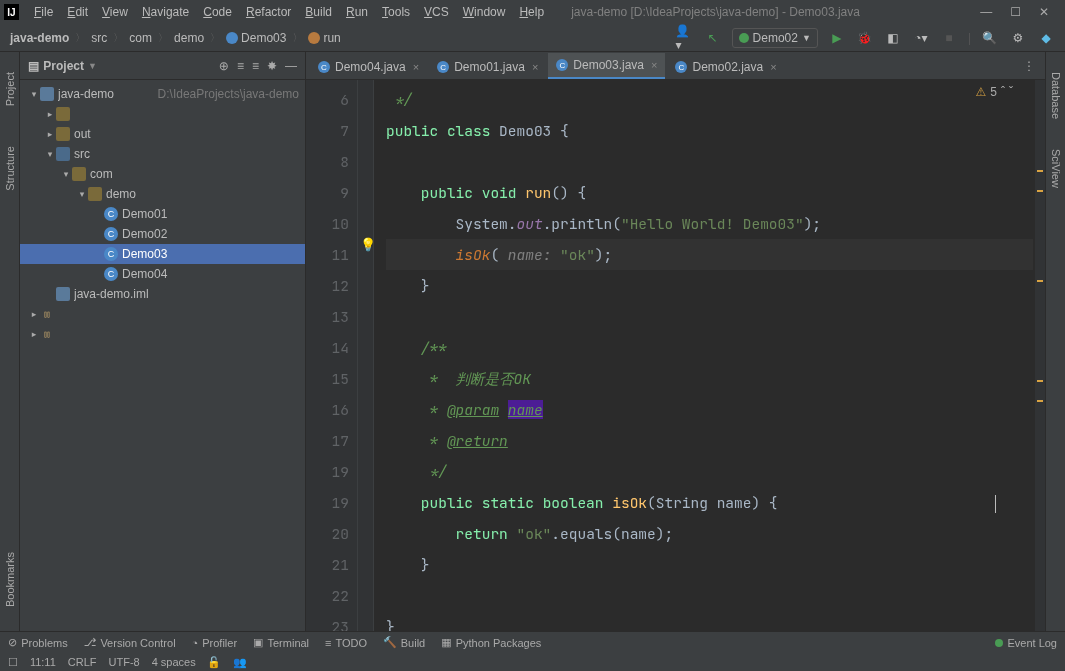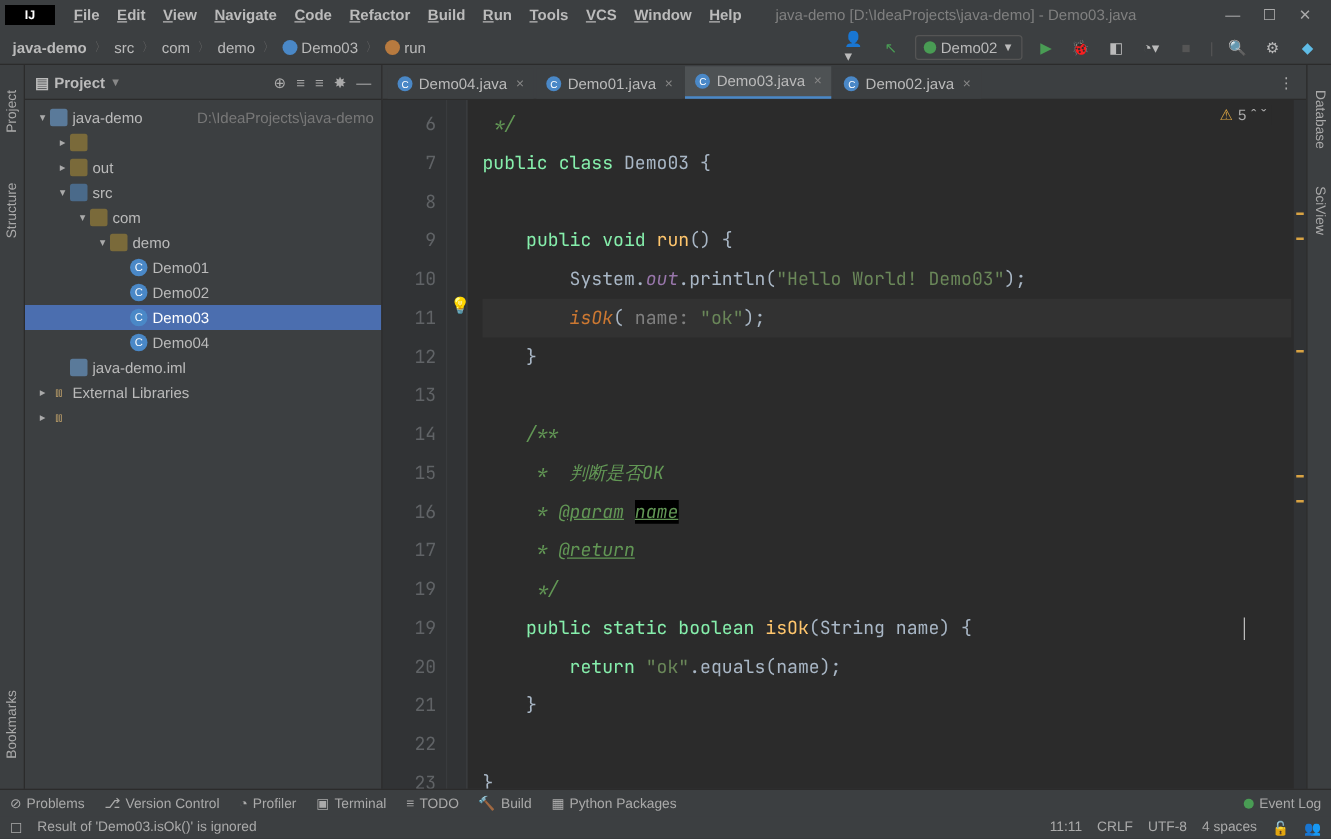--- a/index.html
+++ b/index.html
@@ -8,25 +8,25 @@
   background: #3c3f41; color: #bbb;
   font-family: "Segoe UI", sans-serif;
   font-size: 12px; overflow: hidden;
   position: relative;
 }
 .menubar {
   height: 24px; display: flex; align-items: center;
   background: #3c3f41; padding: 0 4px;
 }
 .menubar .logo {
-  width: 40px; height: 16px; background: #000; margin-right: 8px;
+  width: 15px; height: 16px; background: #000; margin-right: 8px;
   display: flex; align-items: center; justify-content: center;
   color: #fff; font-size: 10px; font-weight: bold;
 }
-.menubar .item { padding: 0 7px; cursor: default; font-weight: bold; }
+.menubar .item { padding: 0 7px; cursor: default; }
 .menubar .item u { text-decoration: underline; }
 .menubar .title { margin-left: 20px; color: #808080; flex: 1; }
 .winbtns { display: flex; gap: 18px; padding-right: 12px; color: #aaa; }
 .winbtns span { cursor: default; }
 .navbar {
   height: 28px; display: flex; align-items: center;
   background: #3c3f41; border-bottom: 1px solid #2b2b2b;
   padding: 0 6px;
 }
 .crumbs { display: flex; align-items: center; flex: 1; gap: 2px; }
@@ -110,24 +110,24 @@
   color: #a9b7c6; position: relative;
 }
 .code .line { height: 31px; }
 .code .line.hl { background: #323232; }
 .kw { color: #86efac; }
 .st { color: #cc7832; font-style: italic;}
 .cls { color: #a9b7c6; }
 .str { color: #6a8759; }
 .doc { color: #629755; font-style: italic;}
 .doctag { color: #629755; font-style: italic; text-decoration: underline; text-align: right; }
-.doctag.bg { background: #000000; }
+.doctag.bg { background: #4c1d95; }
 .fn { color: #ffc66d; }
 .field { color: #9876aa; font-style: italic;}
-.param { color: #808080; }
+.param { color: #808080; font-style: italic; }
 .caret { display: inline-block; width: 1px; height: 18px; background: #bbb; vertical-align: middle; }
 .right-gutter {
   width: 20px; background: #3c3f41; border-left: 1px solid #2b2b2b;
   display: flex; flex-direction: column; align-items: center;
   padding-top: 20px; gap: 30px;
 }
 .right-gutter .vlabel {
   writing-mode: vertical-rl; color: #aaa; font-size: 11px;
 }
 .bottombar {
@@ -283,21 +283,20 @@
           <span class="tlabel">Demo04</span>
         </div>
         <div class="tree-row" style="padding-left: 24px;">
           <span class="arrow"></span>
           <span class="ticon module"></span>
           <span class="tlabel">java-demo.iml</span>
         </div>
         <div class="tree-row" style="padding-left: 8px;">
           <span class="arrow">▸</span>
           <span class="ticon" style="color:#c9a96e">⫾⫾</span>
-          <span class="tlabel">External Libraries</span>
         </div>
         <div class="tree-row" style="padding-left: 8px;">
           <span class="arrow">▸</span>
           <span class="ticon" style="color:#c9a96e">⫾⫾</span>
         </div>
       </div>
   </div>
 
   <div class="editor">
     <div class="tabs" id="tabs">
@@ -401,20 +400,19 @@
     </span>
     <span class="spacer"></span>
     <span class="bitem event-log">
       <span class="dot"></span>
       <span>Event Log</span>
     </span>
   </div>
 
 <div class="statusbar">
   <span>☐</span>
-  <span class="msg">Result of 'Demo03.isOk()' is ignored</span>
   <span>11:11</span>
   <span>CRLF</span>
   <span>UTF-8</span>
   <span>4 spaces</span>
   <span>🔓</span>
   <span>👥</span>
 </div>
 
 </body></html>

